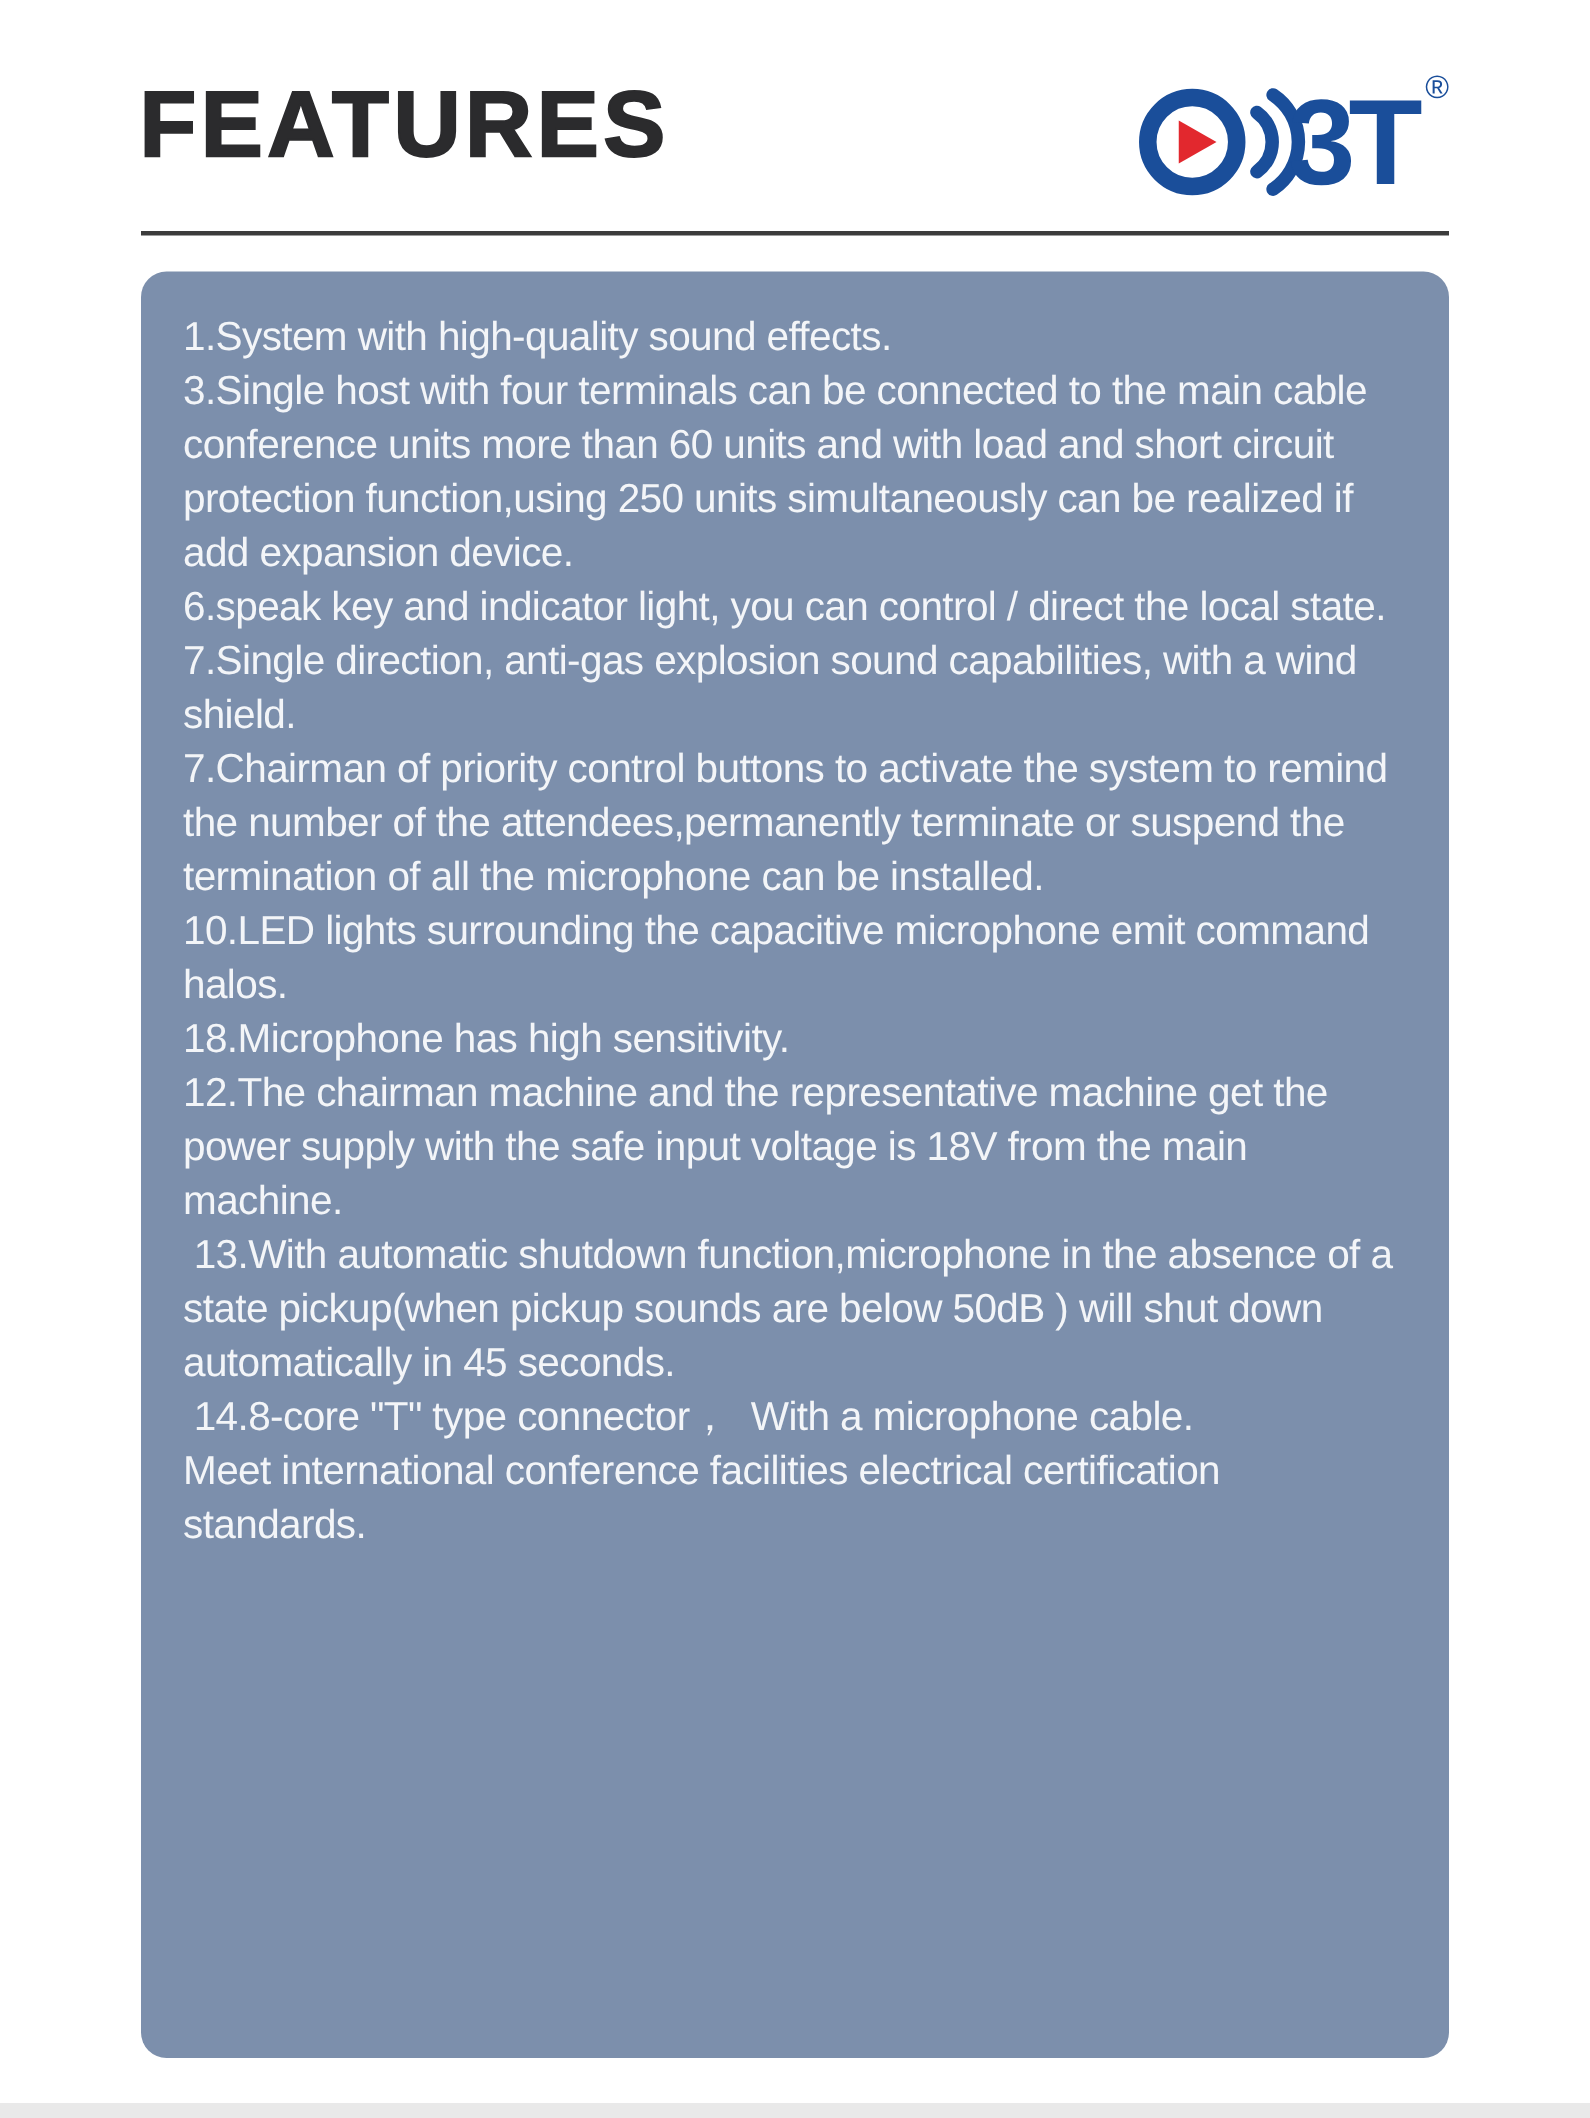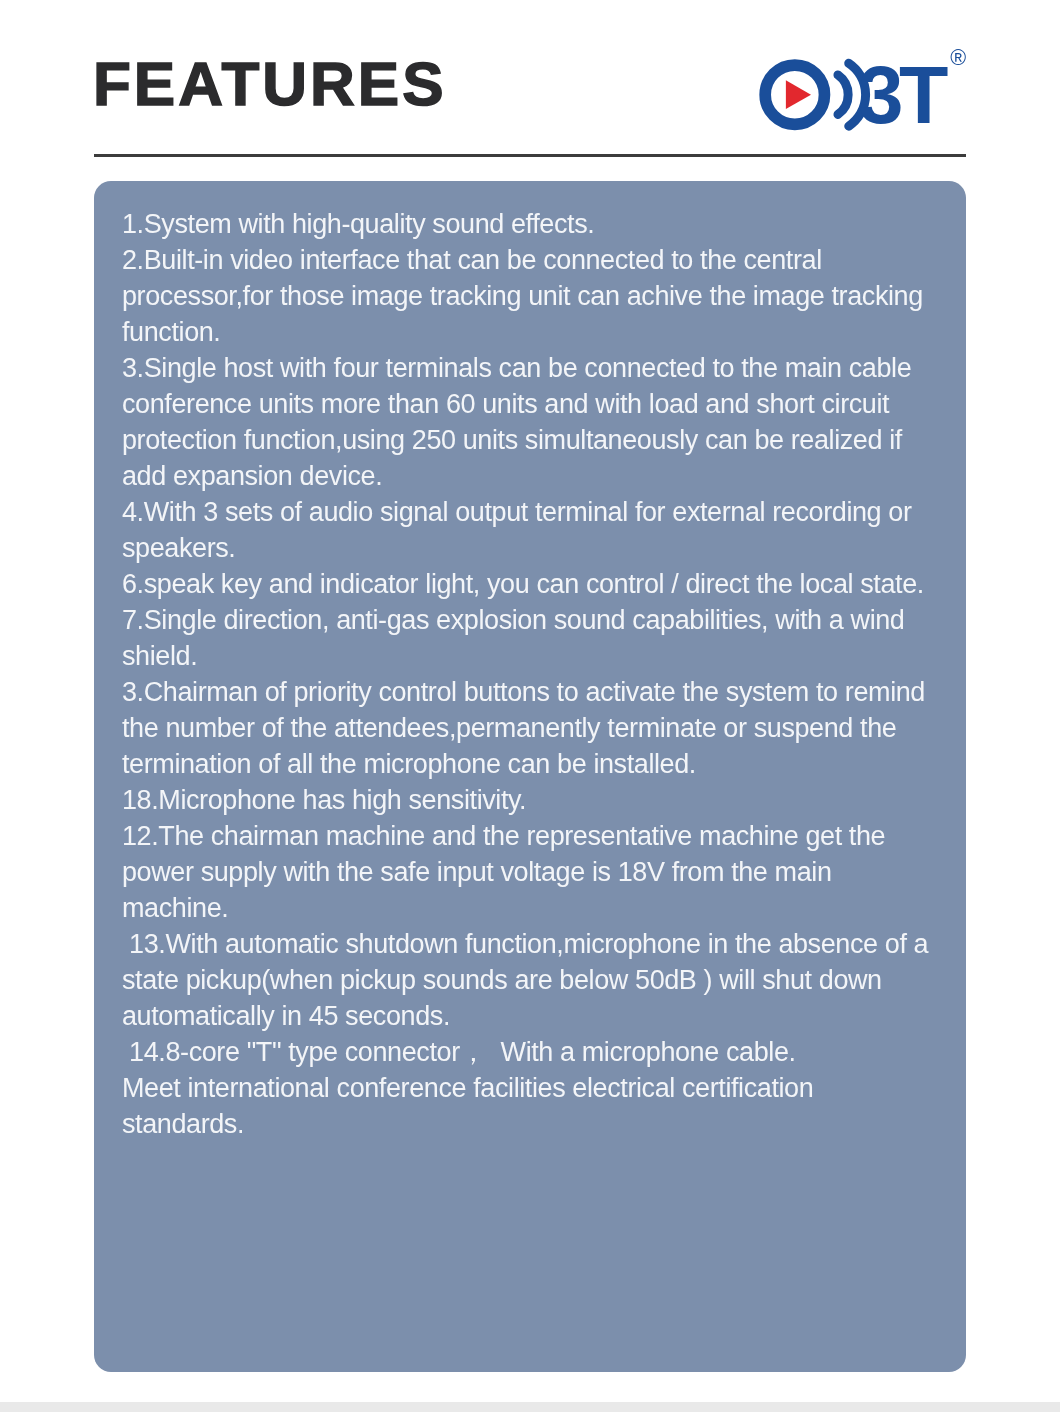--- a/index.html
+++ b/index.html
@@ -93,26 +93,25 @@
 
       <text x="214" y="22" font-family="Liberation Sans, sans-serif" font-size="24" fill="#1A4E9A">®</text>
     </svg>
   </div>
 
   <div class="header-divider"></div>
 
   <section class="features-panel">
     <div id="features-list">
         <p class="feature-item">1.System with high-quality sound effects.</p>
-        <p class="feature-item">2.Built-in video interface that can be connected to the central processor,for those image tracking unit can achive the image tracking function.</p>
         <p class="feature-item">3.Single host with four terminals can be connected to the main cable conference units more than 60 units and with load and short circuit protection function,using 250 units simultaneously can be realized if add expansion device.</p>
-        <p class="feature-item">4.With 3 sets of audio signal output terminal for external record­ing or speakers.</p>
         <p class="feature-item">6.speak key and indicator light, you can control / direct the local state.</p>
         <p class="feature-item">7.Single direction, anti-gas explosion sound capabilities, with a wind shield.</p>
-        <p class="feature-item">3.Chairman of priority control buttons to activate the system to remind the number of the attendees,permanently terminate or suspend the termination of all the microphone can be installed.</p>
+        <p class="feature-item">7.Chairman of priority control buttons to activate the system to remind the number of the attendees,permanently terminate or suspend the termination of all the microphone can be installed.</p>
+        <p class="feature-item">10.LED lights surrounding the capacitive microphone emit command halos.</p>
         <p class="feature-item">18.Microphone has high sensitivity.</p>
         <p class="feature-item">12.The chairman machine and the representative machine get the power supply with the safe input voltage is 18V from the main machine.</p>
         <p class="feature-item"> 13.With automatic shutdown function,microphone in the absence of a state pickup(when pickup sounds are below 50dB ) will shut down automatically in 45 seconds.</p>
         <p class="feature-item"> 14.8-core "T" type connector，  With a microphone cable.</p>
         <p class="feature-item">Meet international conference facilities electrical certification standards.</p>
       </div>
   </section>
 
 </div>
 

